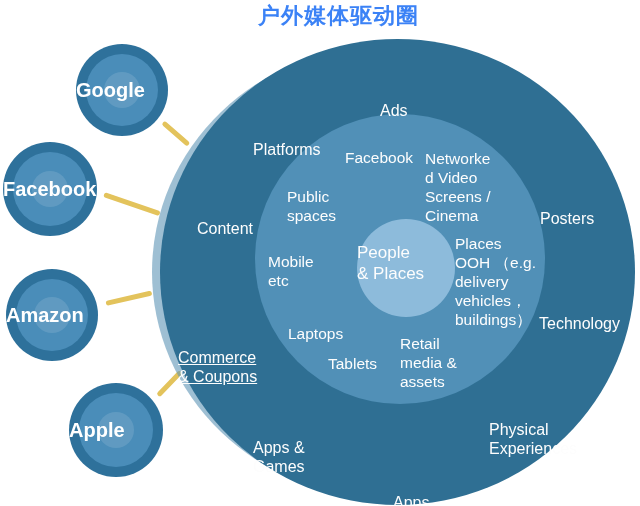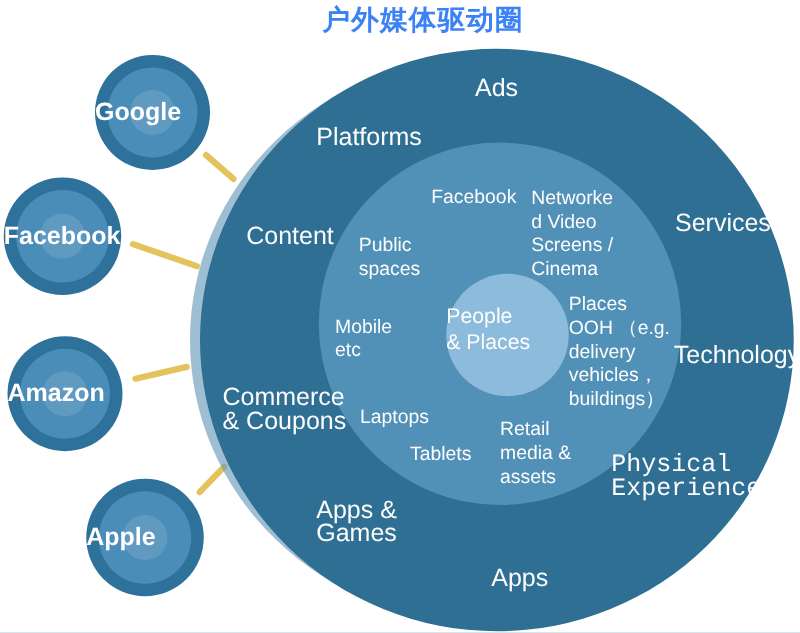--- a/index.html
+++ b/index.html
@@ -12,21 +12,21 @@
     font-size:22px;font-weight:bold;color:#3b82f6;letter-spacing:1px;white-space:nowrap;
   }
   .circle{position:absolute;border-radius:50%;}
   .big-halo{left:152px;top:46px;width:470px;height:452px;background:#5e95b5;opacity:.6;z-index:1;}
   .big-circle{left:160px;top:39px;width:475px;height:466px;background:#2f6f93;z-index:2;}
   .mid-circle{left:255px;top:114px;width:290px;height:290px;background:#5190b7;z-index:3;}
   .core-circle{left:357px;top:219px;width:98px;height:98px;background:#8dbbdb;z-index:4;}
   .lbl{
     position:absolute;color:#fdfdfd;white-space:pre-line;z-index:6;
   }
-  .lbl-o{font-size:20px;line-height:18.5px;}
+  .lbl-o{font-size:16px;line-height:18.5px;margin-top:40px;}
   .lbl-m{font-size:15.5px;line-height:19px;}
   .lbl-core{width:98px;text-align:left;font-size:17px;line-height:21px;}
   .connector{
     position:absolute;height:5px;border-radius:3px;background:#e3c35c;
     transform-origin:0 50%;z-index:1;
   }
   .sat{
     position:absolute;border-radius:50%;background:#2e719b;z-index:5;
     display:flex;align-items:center;justify-content:flex-start;
   }
@@ -47,28 +47,28 @@
   <div class="connector" style="left:158px;top:393px;width:33px;transform:rotate(-46deg);"></div>
 
   <div class="circle big-halo"></div>
   <div class="circle big-circle"></div>
   <div class="circle mid-circle"></div>
   <div class="circle core-circle"></div>
 
   <div class="lbl lbl-o" style="left:380px;top:62px;">Ads</div>
   <div class="lbl lbl-o" style="left:253px;top:101px;">Platforms</div>
   <div class="lbl lbl-o" style="left:197px;top:180px;">Content</div>
-  <div class="lbl lbl-o" style="left:540px;top:170px;">Services</div>
+  <div class="lbl lbl-o" style="left:540px;top:170px;">Posters</div>
   <div class="lbl lbl-o" style="left:539px;top:275px;">Technology</div>
-  <div class="lbl lbl-o" style="left:178px;top:309px;">Commerce
+  <div class="lbl lbl-o" style="left:178px;top:309px;text-decoration:underline;">Commerce
 &amp; Coupons</div>
   <div class="lbl lbl-o" style="left:253px;top:399px;">Apps &amp;
 Games</div>
   <div class="lbl lbl-o" style="left:393px;top:454px;">Apps</div>
-  <div class="lbl lbl-o" style="left:489px;top:364px;font-family:Liberation Mono, monospace;">Physical
+  <div class="lbl lbl-o" style="left:489px;top:381px;">Physical
 Experiences</div>
 
   <div class="lbl lbl-m" style="left:345px;top:148px;">Facebook</div>
   <div class="lbl lbl-m" style="left:425px;top:149px;">Networke
 d Video
 Screens /
 Cinema</div>
   <div class="lbl lbl-m" style="left:287px;top:187px;">Public
 spaces</div>
   <div class="lbl lbl-m" style="left:268px;top:252px;">Mobile

